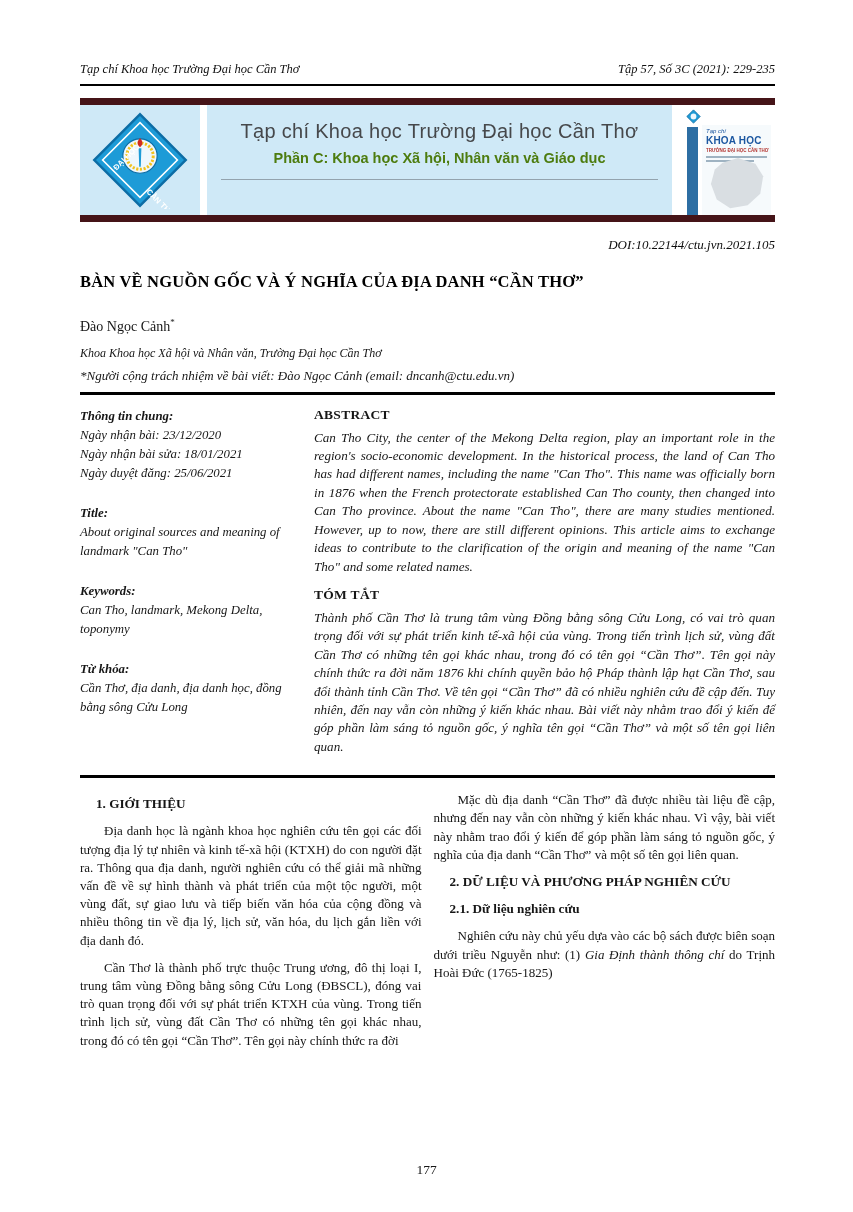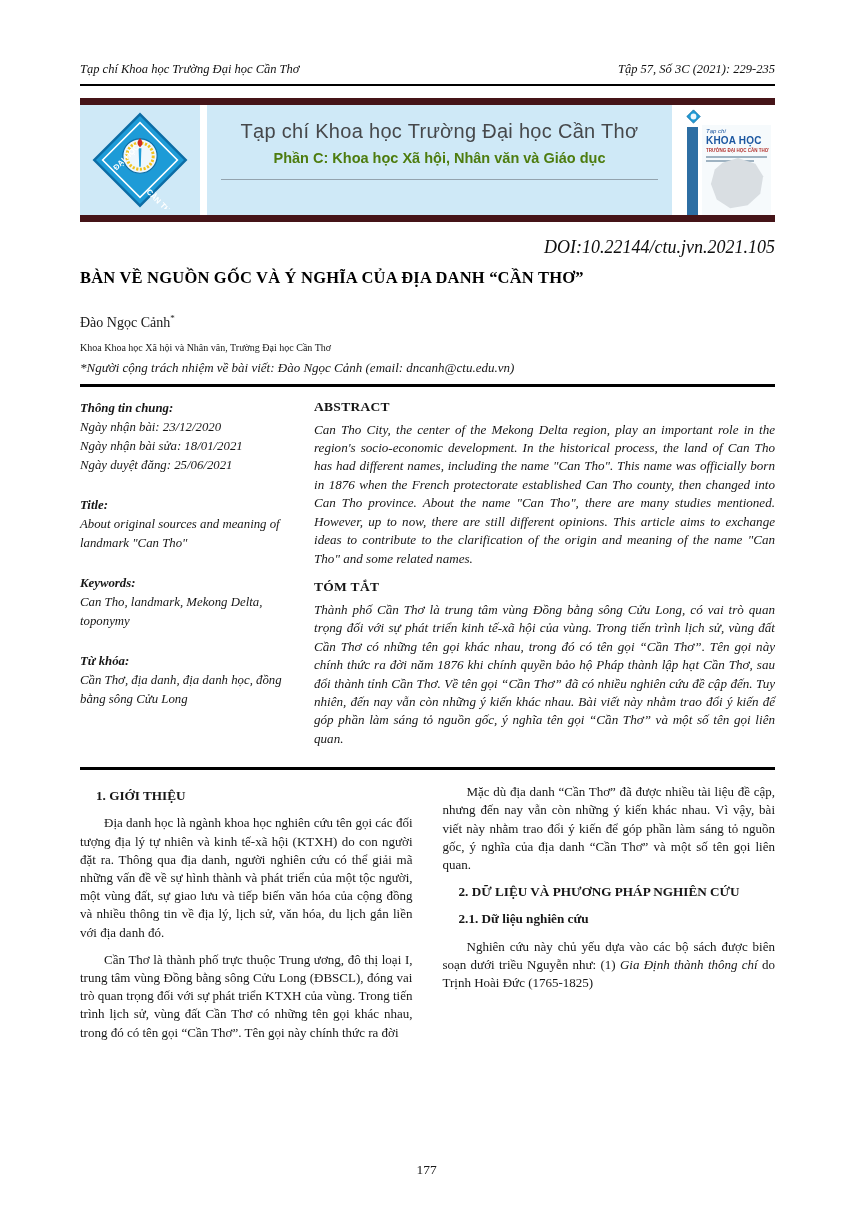--- a/index.html
+++ b/index.html
@@ -38,38 +38,38 @@
   .cover-stripe { position:absolute; top:22px; left:8px; width:11px; height:88px; background:#2d6ea3; }
   .cover-body { position:absolute; top:20px; left:23px; right:4px; bottom:0; background:#f6fafc; overflow:hidden; }
   .cover-tagline { font-family:"Liberation Sans", sans-serif; font-size:6px; color:#1c57a0; margin:3px 0 0 4px; font-style:italic; }
   .cover-title { font-family:"Liberation Sans", sans-serif; font-size:10px; font-weight:bold; color:#1c57a0; margin:1px 0 0 4px; letter-spacing:.2px; }
   .cover-subtitle { font-family:"Liberation Sans", sans-serif; font-size:4.5px; font-weight:bold; color:#b23430; margin:2px 0 0 4px; }
   .cover-line { height:2px; background:#9fb3c2; margin:3px 4px 0 4px; }
   .cover-line.short { width:70%; margin-top:2px; }
   .cover-map { position:absolute; right:2px; bottom:2px; width:62px; height:58px; }
 
   
-  .doi { margin-top:15px; text-align:right; font-style:italic; font-size:18px; color:#0d0d0d; }
-  .article-title { margin-top:10px; font-size:16.5px; font-weight:bold; letter-spacing:.2px; color:#000; }
+  .doi { margin-top:15px; text-align:right; font-style:italic; font-size:13px; color:#0d0d0d; }
+  .article-title { margin-top:19px; font-size:16.5px; font-weight:bold; letter-spacing:.2px; color:#000; }
   .author-line { margin-top:25px; font-size:14px; }
   .author-line sup { font-size:9px; }
-  .affiliation { margin-top:11px; font-size:10px; }
+  .affiliation { margin-top:11px; font-style:italic; font-size:12px; }
   .correspondence { margin-top:7px; font-style:italic; font-size:13px; }
   .thick-rule { border-top:3px solid #000; margin-top:8px; }
 
   
   .meta-grid { display:grid; grid-template-columns:212px 1fr; column-gap:22px; margin-top:12px; }
   .meta-col { font-style:italic; font-size:12.8px; line-height:19px; }
   .meta-label { font-weight:bold; }
   .meta-block { margin-bottom:21px; }
   .abs-heading { font-weight:bold; font-size:13.5px; letter-spacing:.3px; margin-bottom:6px; }
   .abs-text { font-style:italic; font-size:13.1px; line-height:18.4px; text-align:justify; margin-bottom:11px; }
 
   
-  .body-grid { display:grid; grid-template-columns:1fr 1fr; column-gap:30px; margin-top:13px; font-size:13px; line-height:18.2px; }
+  .body-grid { display:grid; grid-template-columns:1fr 1fr; column-gap:12px; margin-top:13px; font-size:13px; line-height:18.2px; }
   .sec-heading { font-weight:bold; font-size:13.2px; margin:4px 0 9px 16px; }
   .sec-heading.hang { padding-left:21px; text-indent:-21px; max-width:300px; }
   .subsec-heading { font-weight:bold; font-size:13.2px; margin:1px 0 9px 16px; }
   .body-p { text-align:justify; margin-bottom:9px; }
   .body-p.indent { text-indent:24px; }
 
   .page-number { position:absolute; bottom:34px; left:0; width:100%; text-align:center; font-size:13.5px; }
 </style>
 </head>
 <body>

